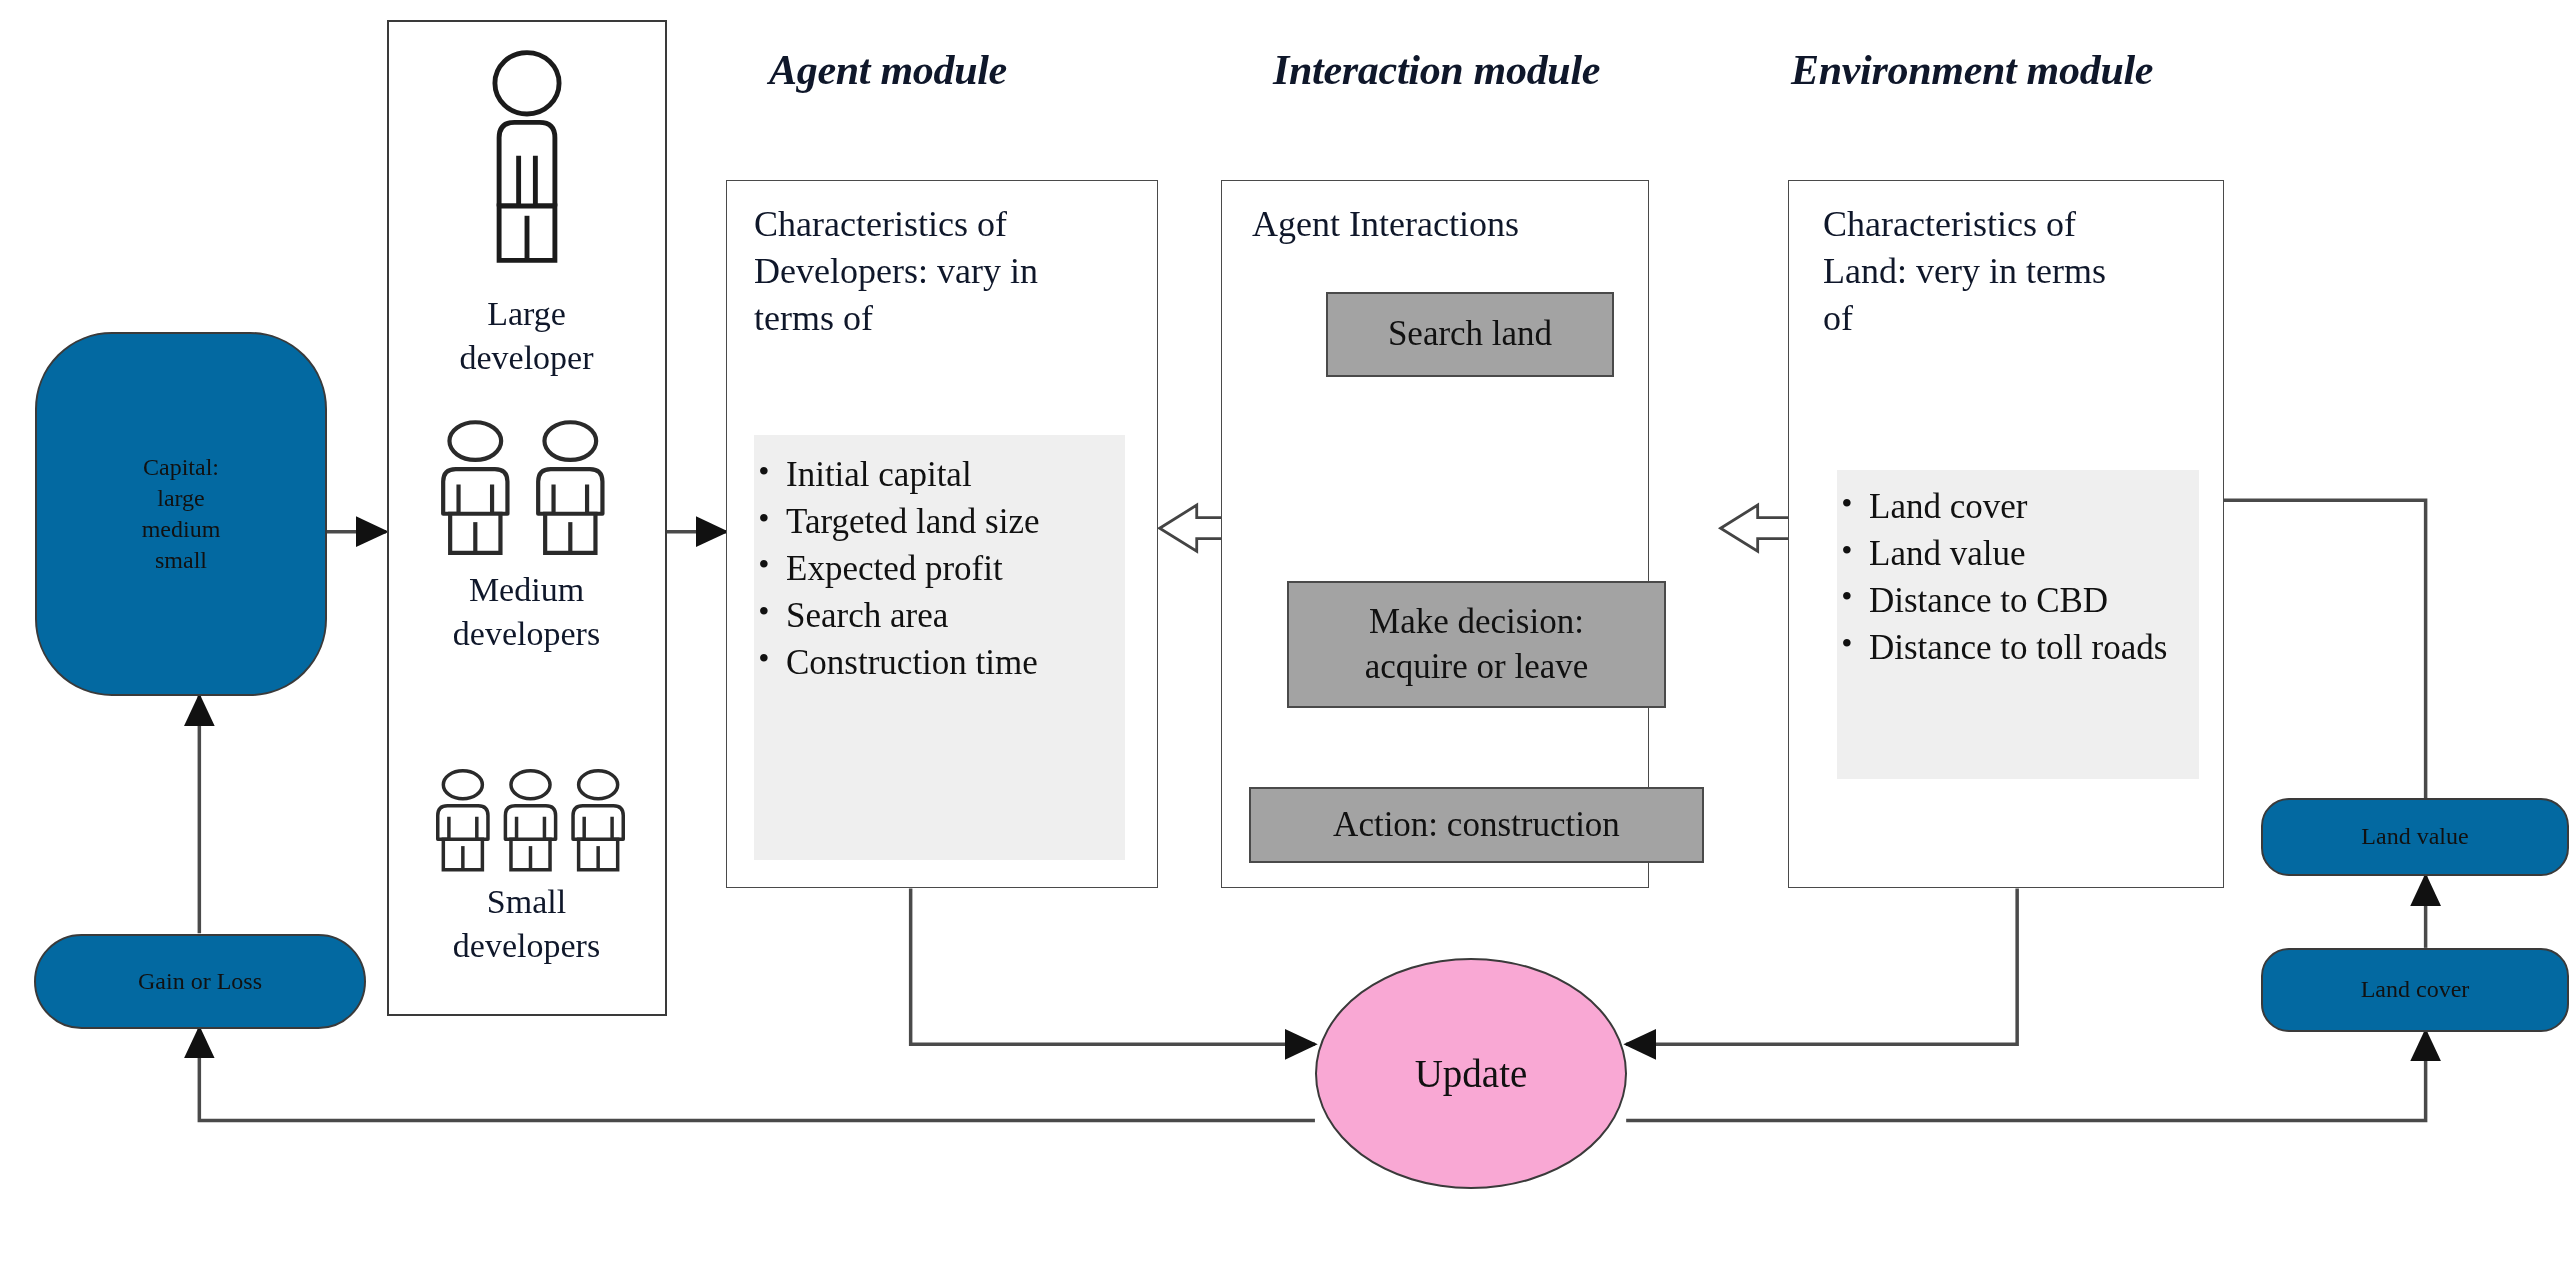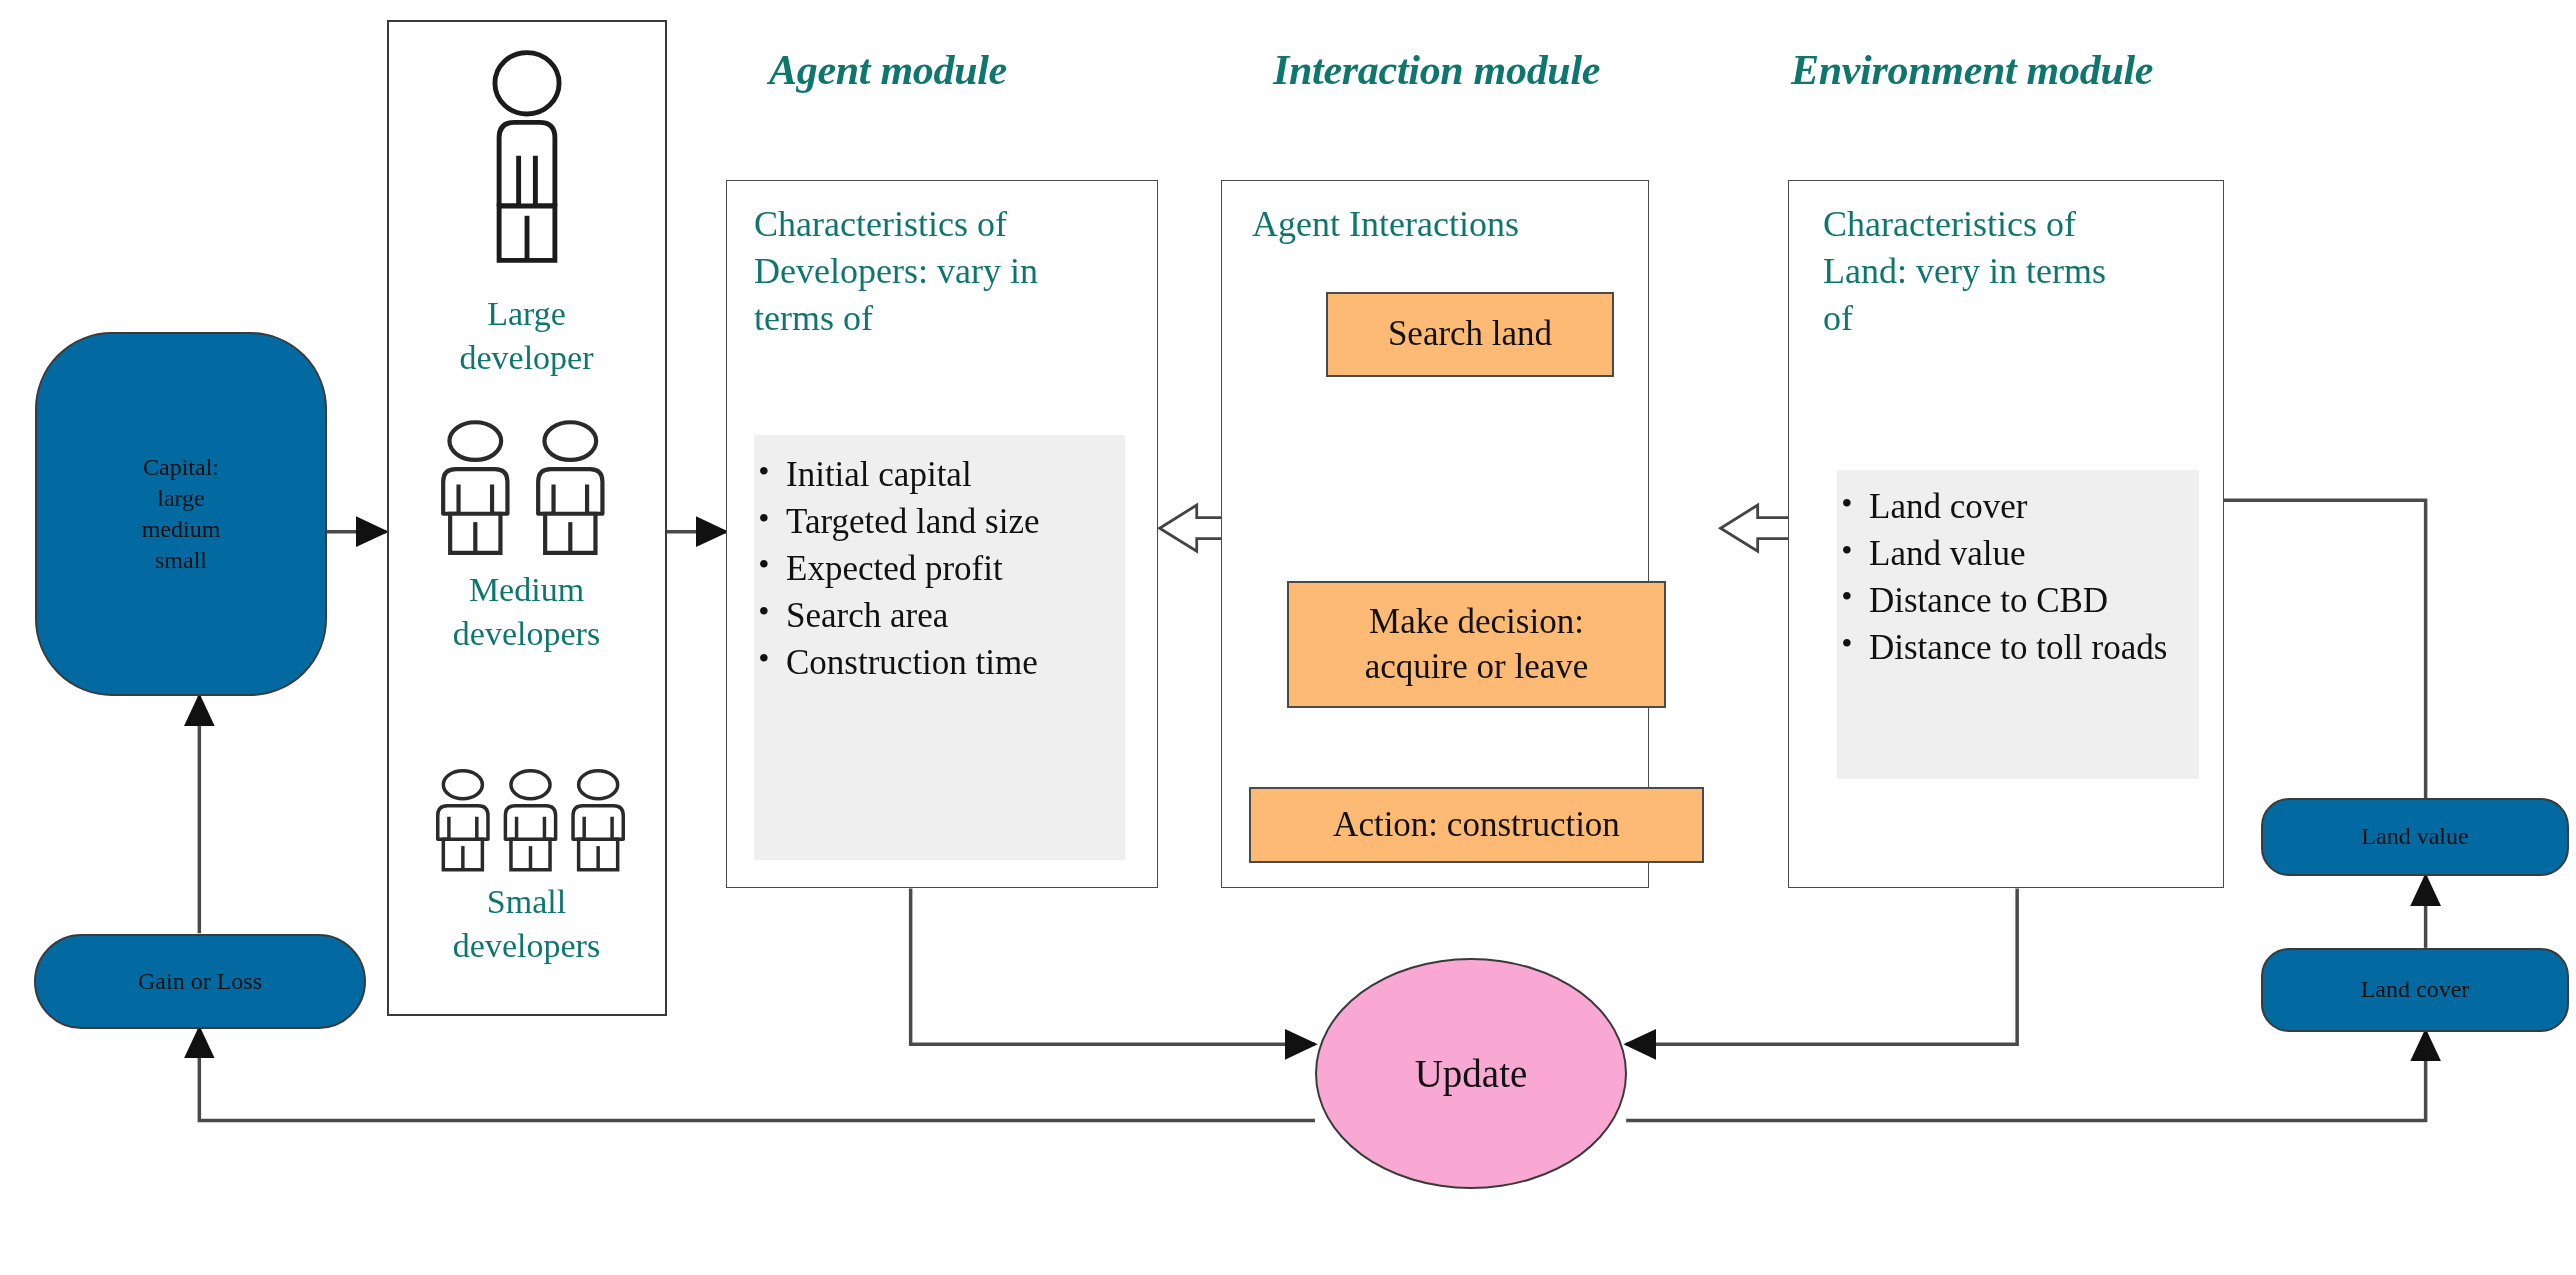--- a/index.html
+++ b/index.html
@@ -4,21 +4,21 @@
 <style>
   html,body{margin:0;padding:0;background:#ffffff;}
   body{font-family:"Liberation Serif", serif;color:#111;}
   #canvas{
     position:relative;
     width:2576px;height:1276px;
     background:#ffffff;
     overflow:hidden;
   }
   
-  .t{position:absolute;line-height:1.30;color:#0f766e;}
+  .t{position:absolute;line-height:1.30;color:#0f172a;}
   .center{text-align:center;}
   .module-title{
     font-style:italic;font-weight:bold;
     font-size:42px;letter-spacing:-0.3px;
     font-family:"Liberation Serif", serif;
     white-space:nowrap;
   }
   
   .rect{
     position:absolute;
@@ -27,21 +27,21 @@
     box-sizing:border-box;
   }
   .rect-thin{border:1.4px solid #4a4a4a;}
   .shaded{
     position:absolute;
     background:#efefef;
     box-sizing:border-box;
   }
   .flowbox{
     position:absolute;
-    background:#fdba74;
+    background:#a3a3a3;
     border:2.1px solid #4a4a4a;
     box-sizing:border-box;
     display:flex;align-items:center;justify-content:center;
     text-align:center;
     font-size:35px;
     line-height:1.28;
   }
   .rounded{
     position:absolute;
     background:#0369a1;

